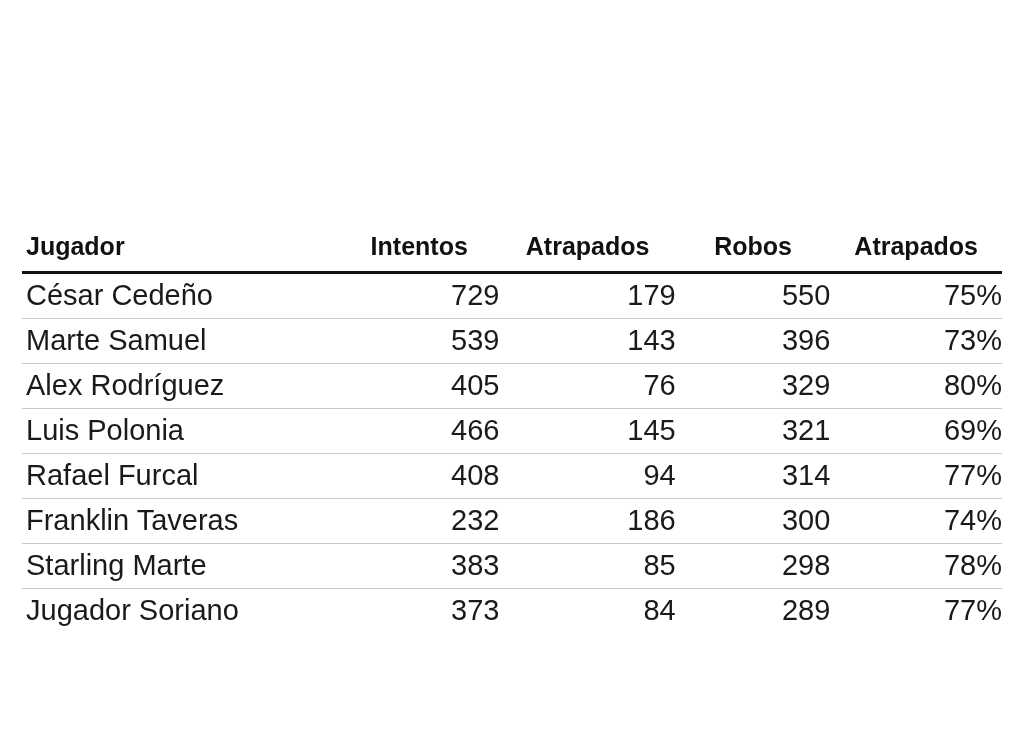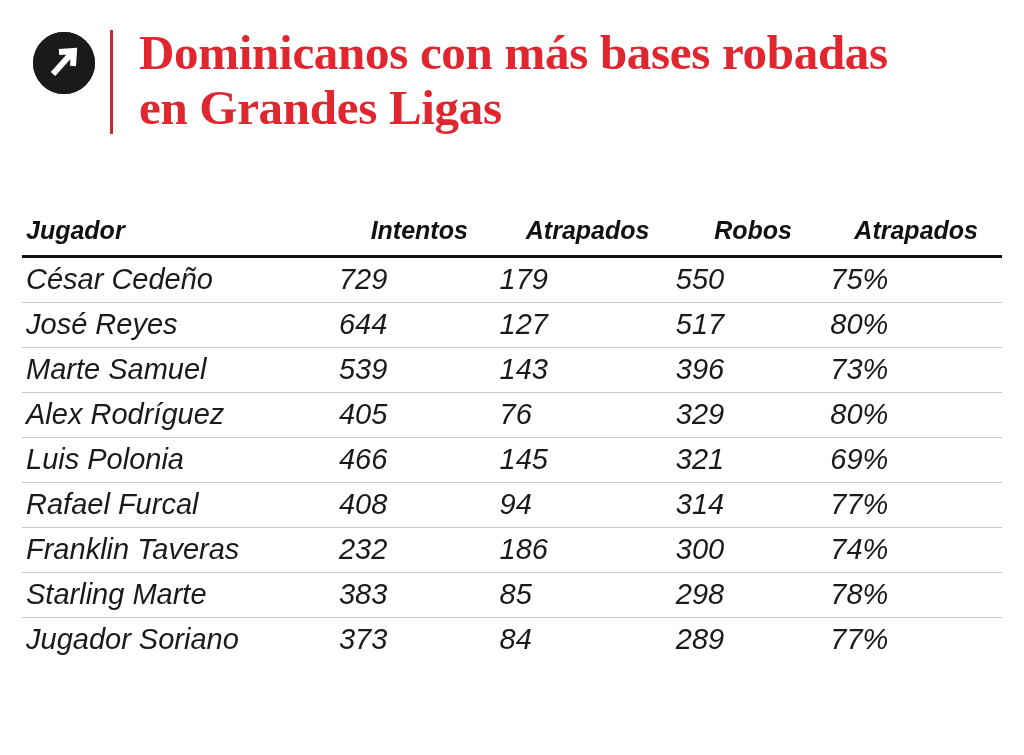--- a/index.html
+++ b/index.html
@@ -59,23 +59,22 @@
     letter-spacing: -0.3px;
     max-width: 790px;
     margin: 0;
     padding-top: 2px;
   }
 
   
   .table-wrap {
     position: absolute;
     left: 22px;
-    top: 216px;
+    top: 232px;
     width: 980px;
-    font-style: italic;
   }
   table.stats {
     width: 100%;
     border-collapse: collapse;
     font-size: 28px;
   }
   table.stats th {
     font-family: "Liberation Sans", sans-serif;
     font-weight: bold;
     font-size: 25px;
@@ -87,21 +86,21 @@
   }
   table.stats th.player-col {
     text-align: left;
     width: 320px;
     padding-left: 4px;
   }
   table.stats td {
     font-family: "Liberation Sans", sans-serif;
     font-size: 29px;
     color: #1a1a1a;
-    text-align: left;
+    text-align: right;
     padding: 5px 0 6px 0;
     border-bottom: 1.5px solid #c8c8c8;
     white-space: nowrap;
   }
   table.stats td.player-col {
     text-align: left;
     padding-left: 4px;
     margin-top: 12px;
   }
   table.stats tr:last-child td {
@@ -110,58 +109,39 @@
   .col-intentos { width: 165px; }
   .col-atrapados { width: 180px; }
   .col-robos { width: 160px; }
   .col-porcentaje { width: 175px; }
 </style>
 </head>
 <body>
 
 <div class="page">
 
-  <div class="header">
-    <div class="logo-wrap">
-      <span class="logo">
-        <svg width="62" height="62" viewBox="0 0 62 62" aria-hidden="true">
-          <circle cx="31" cy="31" r="31" fill="#1a1a1a"></circle>
-          <path d="M20 42 L38 22 M26 20 L41 19 L40 34" stroke="#ffffff" stroke-width="6" fill="none" stroke-linecap="butt" stroke-linejoin="miter"></path>
-        </svg>
-      </span>
-    </div>
-    <div class="divider"></div>
-    <h1 class="title">Dominicanos con más bases robadas en Grandes Ligas</h1>
-  </div>
 
   <div class="table-wrap">
     <table class="stats">
       <thead>
         <tr>
           <th class="player-col">Jugador</th>
           <th class="col-intentos">Intentos</th>
           <th class="col-atrapados">Atrapados</th>
           <th class="col-robos">Robos</th>
           <th class="col-porcentaje">Atrapados</th>
         </tr>
       </thead>
       <tbody>
         <tr>
           <td class="player-col">César Cedeño</td>
           <td>729</td>
           <td>179</td>
           <td>550</td>
           <td>75%</td>
-        </tr>
-        <tr>
-          <td class="player-col">José Reyes</td>
-          <td>644</td>
-          <td>127</td>
-          <td>517</td>
-          <td>80%</td>
         </tr>
         <tr>
           <td class="player-col">Marte Samuel</td>
           <td>539</td>
           <td>143</td>
           <td>396</td>
           <td>73%</td>
         </tr>
         <tr>
           <td class="player-col">Alex Rodríguez</td>

